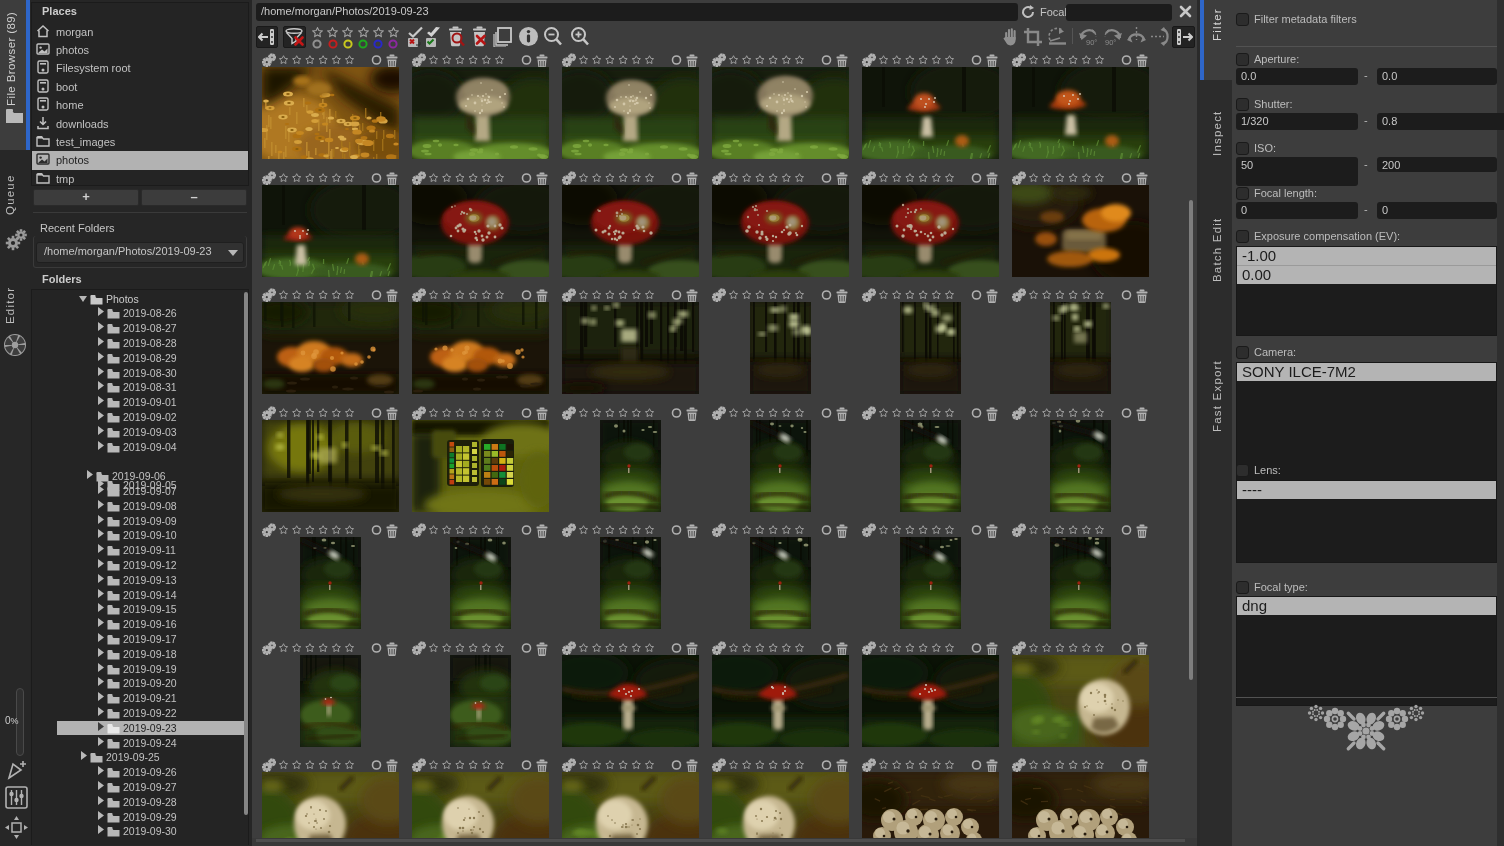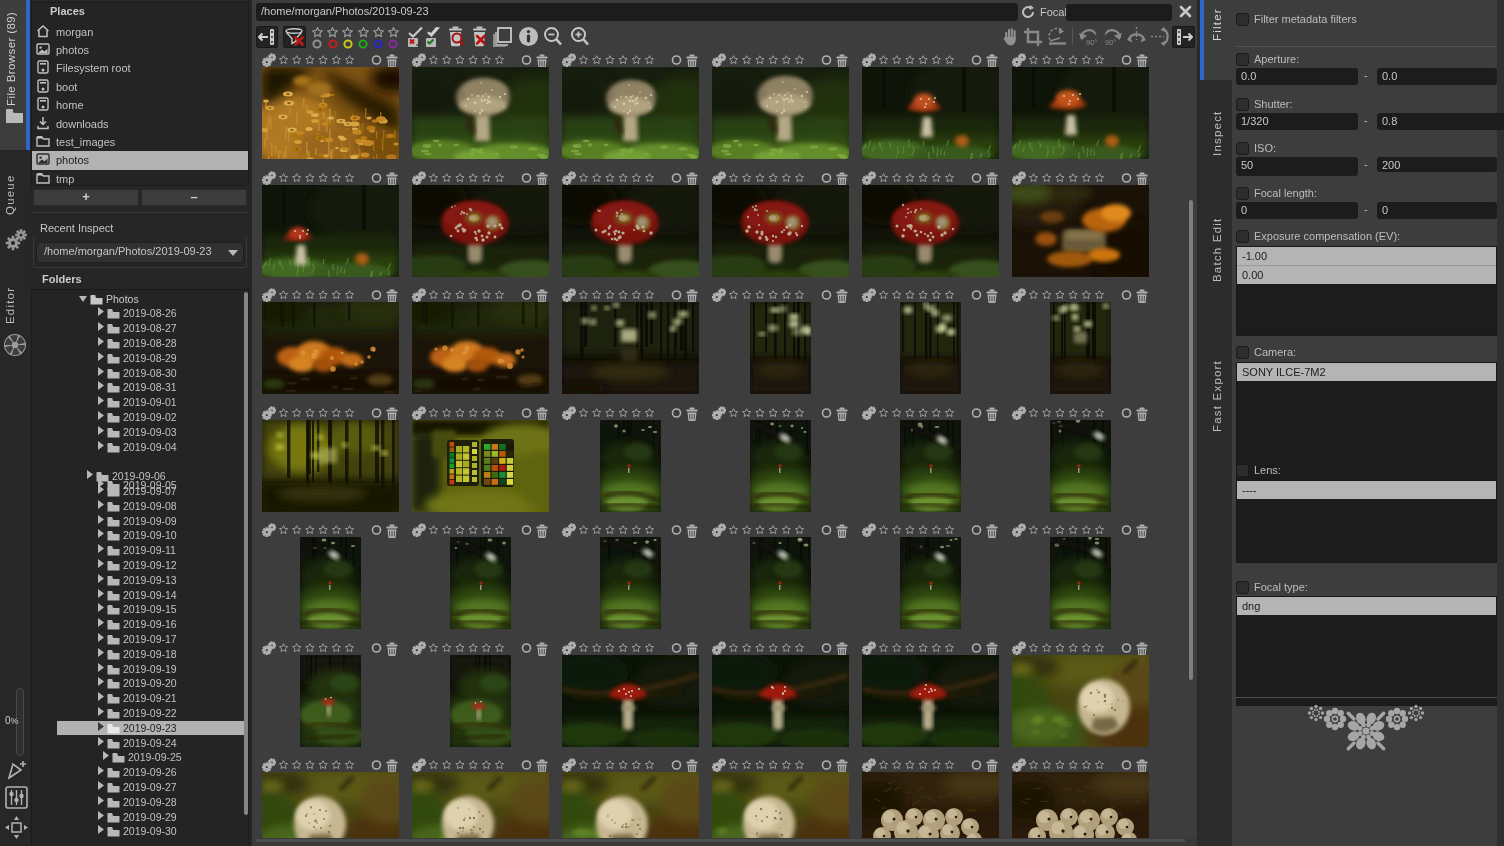--- a/index.html
+++ b/index.html
@@ -2,21 +2,21 @@
 <html><head><meta charset="utf-8"><style>
 *{margin:0;padding:0;box-sizing:border-box}
 html,body{width:1504px;height:846px;overflow:hidden;background:#3d3d3d;
  font-family:"Liberation Sans",sans-serif;-webkit-font-smoothing:antialiased}
 .ab{position:absolute}
 .vtext{writing-mode:vertical-rl;transform:rotate(180deg);font-size:11.5px;color:#bdbdbd;letter-spacing:1.2px;white-space:nowrap}
 .inp{background:#1c1c1c;border-radius:3px;color:#c8c8c8;font-size:11px;line-height:17px;padding:0 5px;white-space:nowrap;overflow:hidden}
 .lbl{font-size:11px;color:#b8b8b8;white-space:nowrap}
 .cb{width:13px;height:13px;background:#2d2d2d;border:1px solid #1a1a1a;border-radius:3px}
 .listbox{background:#1c1c1c;border:1px solid #181818}
-.sel{background:#b4b4b4;color:#1c1c1c;font-size:11px;line-height:18px;padding:0 5px}
+.sel{background:#b4b4b4;color:#1c1c1c;font-size:15px;line-height:18px;padding:0 5px}
 .toolbtn{position:absolute;top:26px;height:22px;border-radius:2px}
 .row{position:absolute;left:0;width:222px;height:18.4px;line-height:18.4px;font-size:11px;color:#c2c2c2;white-space:nowrap}
 .trow{position:absolute;font-size:10.5px;color:#c2c2c2;white-space:nowrap;line-height:14.8px}
 </style></head><body>
 <svg width="0" height="0" style="position:absolute">
     <defs>
 <filter id="b2" x="-20%" y="-20%" width="140%" height="140%">
         <feGaussianBlur stdDeviation="2"></feGaussianBlur>
       </filter>
 <filter id="b4" x="-30%" y="-30%" width="160%" height="160%">
@@ -1811,21 +1811,21 @@
     <circle cx="6.5" cy="8" r="2.2" fill="#b2b2b2"></circle>
     <circle cx="11.5" cy="14" r="2.2" fill="#b2b2b2"></circle>
     <circle cx="16.5" cy="10" r="2.2" fill="#b2b2b2"></circle>
   </svg>
 <svg class="ab" style="left:5px;top:816px" width="24" height="24">
     <rect x="7" y="7" width="9" height="9" fill="none" stroke="#b2b2b2" stroke-width="1.5"></rect>
     <path d="M11.5 0 l2.5 4 h-5 Z M11.5 23 l2.5 -4 h-5 Z M0 11.5 l4 -2.5 v5 Z M23 11.5 l-4 -2.5 v5 Z" fill="#b2b2b2"></path>
   </svg>
 <div class="ab" style="left:30px;top:0;width:222px;height:846px;background:#262626"></div>
 <div class="ab" style="left:31px;top:2px;width:218px;height:184px;background:#242424;border:1px solid #1b1b1b"></div>
-<div class="ab lbl" style="left:50px;top:5px;font-weight:bold;color:#cccccc">Places</div>
+<div class="ab lbl" style="left:42px;top:5px;font-weight:bold;color:#cccccc">Places</div>
 <div class="row" style="left:36px;top:22.5px;color:#c2c2c2"><svg width="14" height="14" style="vertical-align:-2px;margin-right:6px">
       <path d="M1.5 7 L7 2 L12.5 7 M3 6.5 V12.5 H11 V6.5" fill="none" stroke="#c0c0c0" stroke-width="1.5"></path>
     </svg>morgan</div>
 <div class="row" style="left:36px;top:40.9px;color:#c2c2c2"><svg width="14" height="14" style="vertical-align:-2px;margin-right:6px">
       <rect x="1" y="2" width="12" height="10" rx="1" fill="none" stroke="#c0c0c0" stroke-width="1.4"></rect>
       <circle cx="4.6" cy="5.6" r="1.2" fill="#c0c0c0"></circle>
       <path d="M2.5 10.5 L6 7.5 L8.5 9.5 L11.5 6.5 V11 H2.5 Z" fill="#c0c0c0"></path>
     </svg>photos</div>
 <div class="row" style="left:36px;top:59.3px;color:#c2c2c2"><svg width="14" height="14" style="vertical-align:-2px;margin-right:6px">
       <rect x="2" y="1" width="10" height="12" rx="1.4" fill="none" stroke="#c0c0c0" stroke-width="1.4"></rect>
@@ -1856,21 +1856,21 @@
       <circle cx="4.6" cy="5.6" r="1.2" fill="#2b2b2b"></circle>
       <path d="M2.5 10.5 L6 7.5 L8.5 9.5 L11.5 6.5 V11 H2.5 Z" fill="#2b2b2b"></path>
     </svg>photos</div>
 <div class="row" style="left:36px;top:169.7px;color:#c2c2c2"><svg width="14" height="14" style="vertical-align:-2px;margin-right:6px">
       <path d="M1 3.5 H6 L7.5 5 H13 V12 H1 Z" fill="none" stroke="#c0c0c0" stroke-width="1.4"></path>
       <rect x="1" y="2" width="5.5" height="2.5" rx="0.8" fill="#c0c0c0"></rect>
     </svg>tmp</div>
 <div class="ab" style="left:33px;top:189px;width:106px;height:17px;background:#3c3c3c;border:1px solid #2a2a2a;border-radius:2px;color:#d0d0d0;text-align:center;font-size:13px;font-weight:bold;line-height:14px">+</div>
 <div class="ab" style="left:141px;top:189px;width:106px;height:17px;background:#3c3c3c;border:1px solid #2a2a2a;border-radius:2px;color:#d0d0d0;text-align:center;font-size:13px;font-weight:bold;line-height:13px">–</div>
 <div class="ab" style="left:33px;top:212px;width:214px;height:1px;background:#3a3a3a"></div>
-<div class="ab lbl" style="left:40px;top:222px;color:#c6c6c6">Recent Inspect</div>
+<div class="ab lbl" style="left:40px;top:222px;color:#c6c6c6">Recent Folders</div>
 <div class="ab" style="left:33px;top:236px;width:214px;height:32px;border:1px solid #3a3a3a;border-radius:3px;border-top:none"></div>
 <div class="ab" style="left:36px;top:242px;width:208px;height:21px;background:#313131;border:1px solid #1f1f1f;border-radius:3px"></div>
 <div class="ab" style="left:44px;top:245px;font-size:11px;color:#c6c6c6">/home/morgan/Photos/2019-09-23</div>
 <div class="ab" style="left:228px;top:250px;width:0;height:0;border-left:5px solid transparent;border-right:5px solid transparent;border-top:6px solid #b8b8b8"></div>
 <div class="ab lbl" style="left:42px;top:273px;font-weight:bold;color:#cccccc">Folders</div>
 <div class="ab" style="left:31px;top:289px;width:218px;height:556px;background:#242424;border:1px solid #1b1b1b;border-bottom:none"></div>
 <div class="trow" style="left:78px;top:291.5px"><svg width="10" height="10" style="margin-right:2px">
       <path d="M1 3 L9 3 L5 9 Z" fill="#b8b8b8"></path>
     </svg><svg width="13" height="12" style="vertical-align:-2px;margin-right:3px">
       <path d="M0.5 3.5 H5 L6.5 5 H12.5 V11.5 H0.5 Z" fill="#c8c8c8"></path>
@@ -2050,21 +2050,21 @@
     </svg><svg width="13" height="12" style="vertical-align:-2px;margin-right:3px">
       <path d="M0.5 3.5 H5 L6.5 5 H12.5 V11.5 H0.5 Z" fill="#e8e8e8"></path>
       <rect x="0.5" y="2" width="5" height="2.5" rx="0.8" fill="#e8e8e8"></rect>
     </svg>2019-09-23</div>
 <div class="trow" style="left:95px;top:735.5px"><svg width="10" height="11" style="margin-right:2px">
       <path d="M3 1 L9 5.5 L3 10 Z" fill="#b8b8b8"></path>
     </svg><svg width="13" height="12" style="vertical-align:-2px;margin-right:3px">
       <path d="M0.5 3.5 H5 L6.5 5 H12.5 V11.5 H0.5 Z" fill="#b8b8b8"></path>
       <rect x="0.5" y="2" width="5" height="2.5" rx="0.8" fill="#b8b8b8"></rect>
     </svg>2019-09-24</div>
-<div class="trow" style="left:100px;top:750.3px"><svg width="10" height="11" style="margin-right:2px">
+<div class="trow" style="left:78px;top:750.3px"><svg width="10" height="11" style="margin-right:2px">
       <path d="M3 1 L9 5.5 L3 10 Z" fill="#b8b8b8"></path>
     </svg><svg width="13" height="12" style="vertical-align:-2px;margin-right:3px">
       <path d="M0.5 3.5 H5 L6.5 5 H12.5 V11.5 H0.5 Z" fill="#b8b8b8"></path>
       <rect x="0.5" y="2" width="5" height="2.5" rx="0.8" fill="#b8b8b8"></rect>
     </svg>2019-09-25</div>
 <div class="trow" style="left:95px;top:765.1px"><svg width="10" height="11" style="margin-right:2px">
       <path d="M3 1 L9 5.5 L3 10 Z" fill="#b8b8b8"></path>
     </svg><svg width="13" height="12" style="vertical-align:-2px;margin-right:3px">
       <path d="M0.5 3.5 H5 L6.5 5 H12.5 V11.5 H0.5 Z" fill="#b8b8b8"></path>
       <rect x="0.5" y="2" width="5" height="2.5" rx="0.8" fill="#b8b8b8"></rect>
@@ -2526,21 +2526,21 @@
 <div class="ab inp" style="left:1236px;top:68px;width:122px;height:17px">0.0</div>
 <div class="ab lbl" style="left:1364px;top:69px">-</div>
 <div class="ab inp" style="left:1377px;top:68px;width:120px;height:17px">0.0</div>
 <div class="ab cb" style="left:1236px;top:98px"></div>
 <div class="ab lbl" style="left:1254px;top:98px;color:#bdbdbd">Shutter:</div>
 <div class="ab inp" style="left:1236px;top:113px;width:122px;height:17px">1/320</div>
 <div class="ab lbl" style="left:1364px;top:114px">-</div>
 <div class="ab inp" style="left:1377px;top:113px;width:140px;height:17px">0.8</div>
 <div class="ab cb" style="left:1236px;top:142px"></div>
 <div class="ab lbl" style="left:1254px;top:142px;color:#bdbdbd">ISO:</div>
-<div class="ab inp" style="left:1236px;top:157px;width:122px;height:19px">50</div>
+<div class="ab inp" style="left:1236px;top:157px;width:122px;height:29px">50</div>
 <div class="ab lbl" style="left:1364px;top:158px">-</div>
 <div class="ab inp" style="left:1377px;top:157px;width:120px;height:15px">200</div>
 <div class="ab cb" style="left:1236px;top:187px"></div>
 <div class="ab lbl" style="left:1254px;top:187px;color:#bdbdbd">Focal length:</div>
 <div class="ab inp" style="left:1236px;top:202px;width:122px;height:17px">0</div>
 <div class="ab lbl" style="left:1364px;top:203px">-</div>
 <div class="ab inp" style="left:1377px;top:202px;width:120px;height:17px">0</div>
 <div class="ab cb" style="left:1236px;top:230px"></div>
 <div class="ab lbl" style="left:1254px;top:230px;color:#bdbdbd">Exposure compensation (EV):</div>
 <div class="ab listbox" style="left:1236px;top:246px;width:261px;height:90px">

